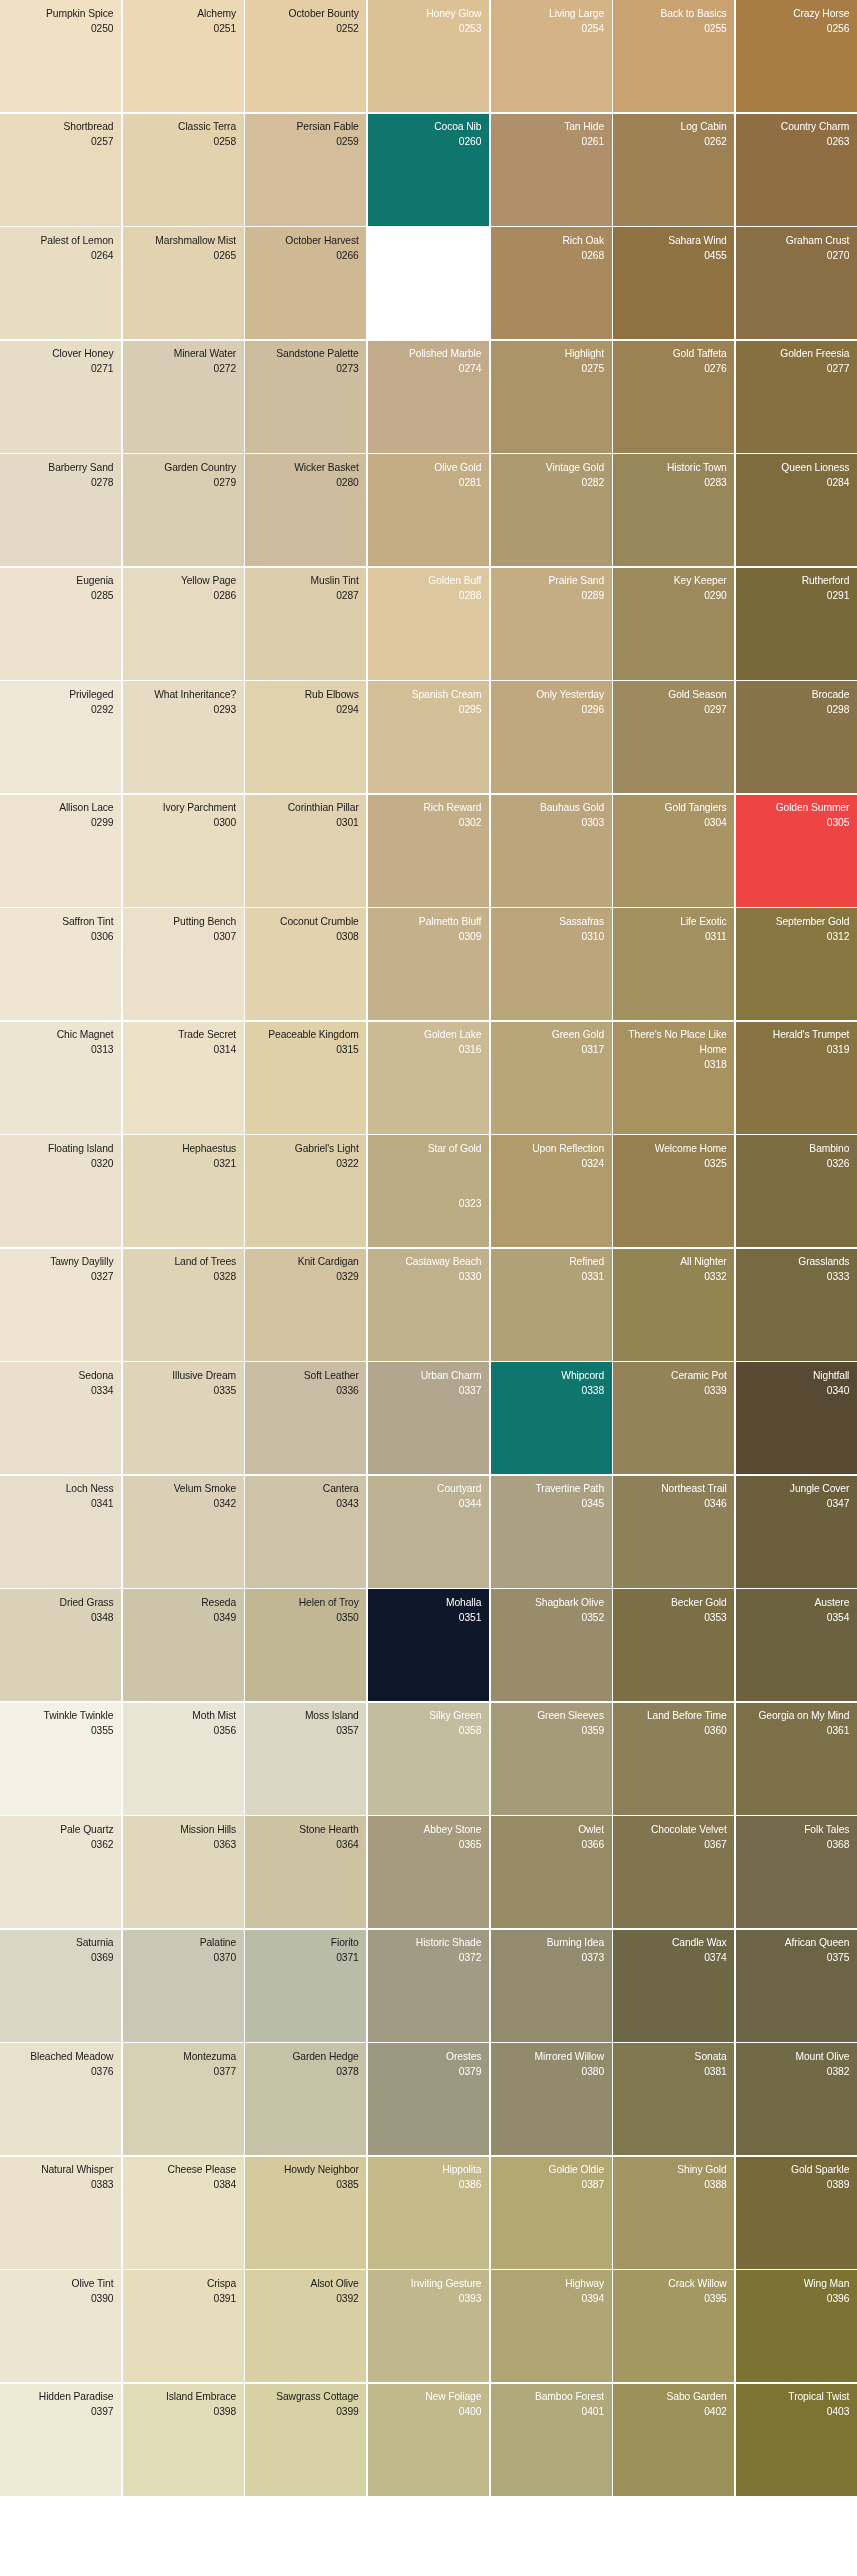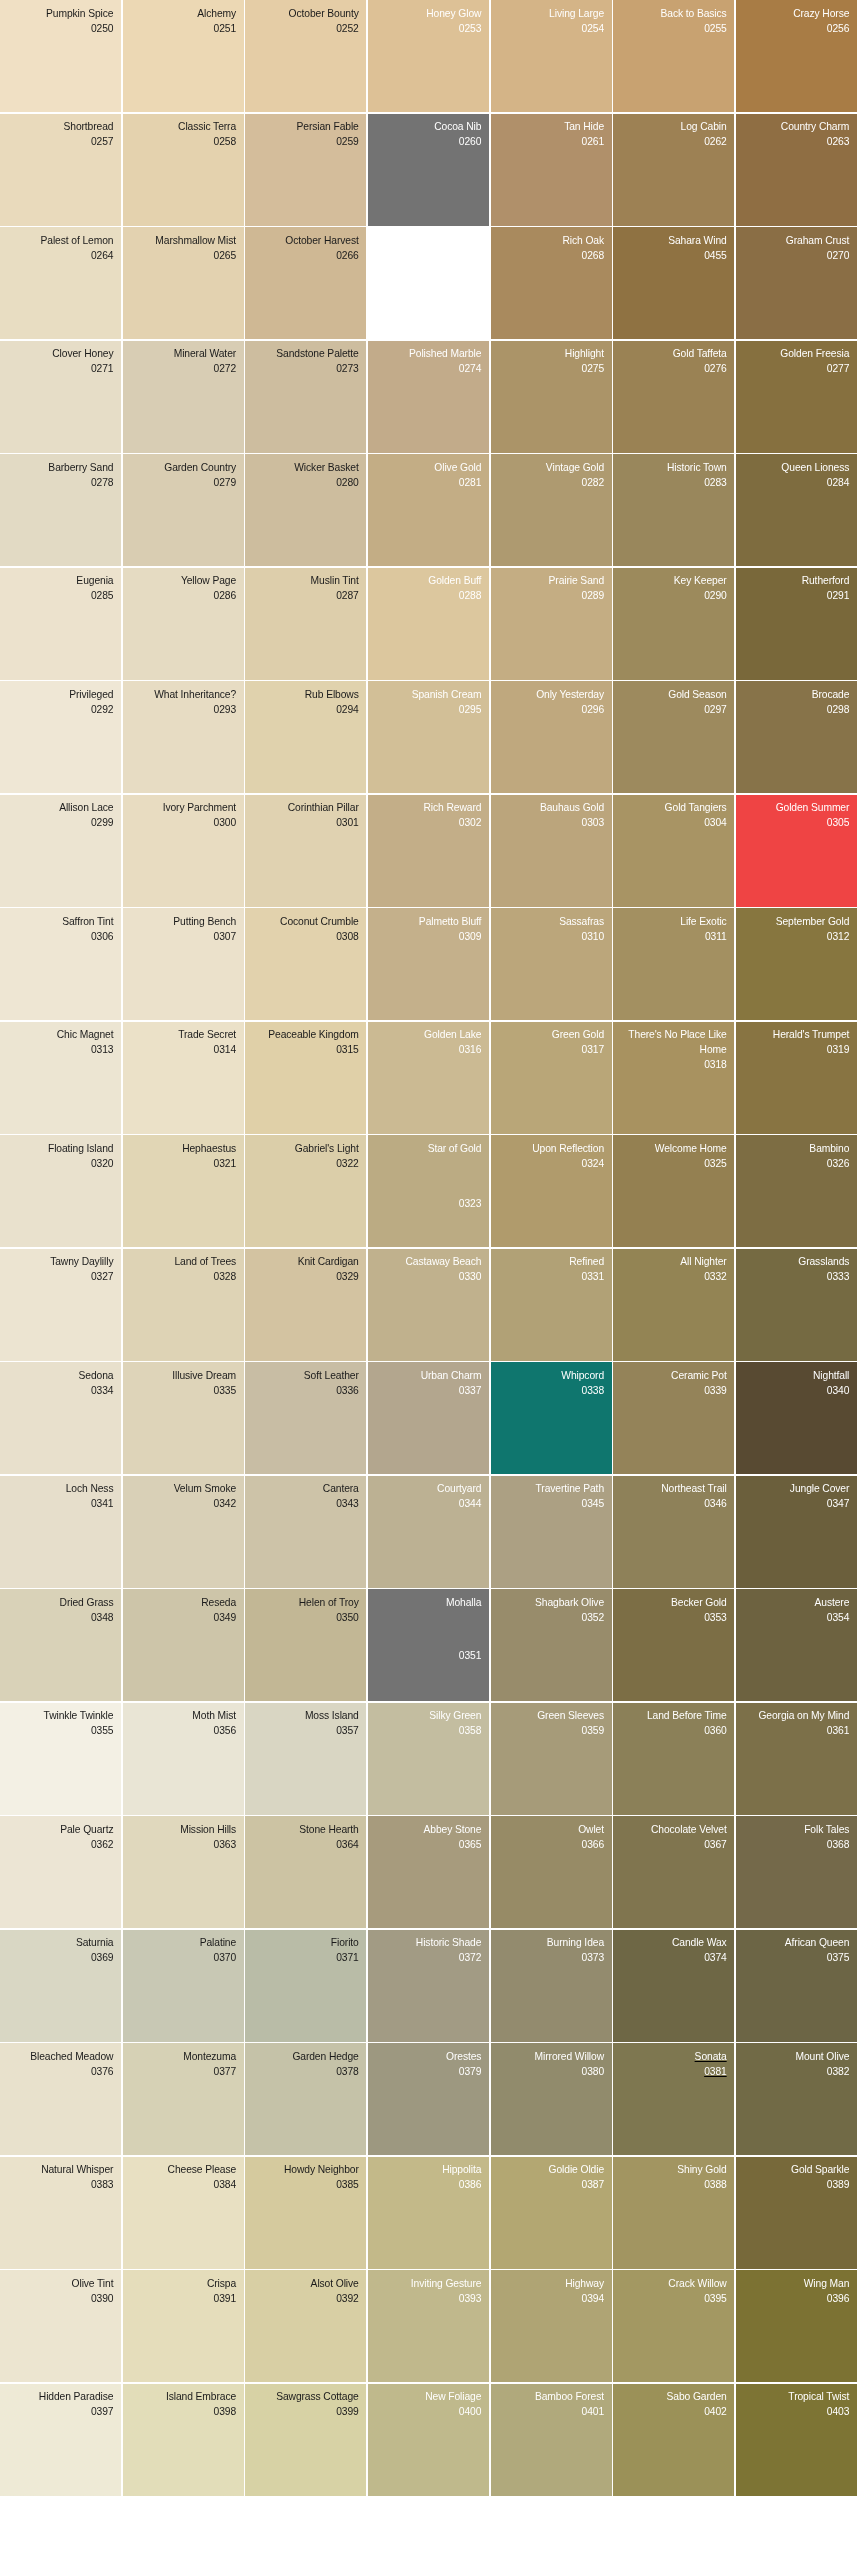--- a/index.html
+++ b/index.html
@@ -82,21 +82,21 @@
       <div class="swatch-code dark-text">0257</div>
     </div>
     <div class="swatch" style="background: rgb(228, 210, 174);">
       <div class="swatch-name dark-text">Classic Terra</div>
       <div class="swatch-code dark-text">0258</div>
     </div>
     <div class="swatch" style="background: rgb(212, 189, 155);">
       <div class="swatch-name dark-text">Persian Fable</div>
       <div class="swatch-code dark-text">0259</div>
     </div>
-    <div class="swatch" style="background: #737373;">
+    <div class="swatch" style="background: #0f766e;">
       <div class="swatch-name light-text">Cocoa Nib</div>
       <div class="swatch-code light-text">0260</div>
     </div>
     <div class="swatch" style="background: rgb(176, 144, 106);">
       <div class="swatch-name light-text">Tan Hide</div>
       <div class="swatch-code light-text">0261</div>
     </div>
     <div class="swatch" style="background: rgb(157, 129, 84);">
       <div class="swatch-name light-text">Log Cabin</div>
       <div class="swatch-code light-text">0262</div>
@@ -446,21 +446,21 @@
       <div class="swatch-code dark-text">0348</div>
     </div>
     <div class="swatch" style="background: rgb(205, 197, 169);">
       <div class="swatch-name dark-text">Reseda</div>
       <div class="swatch-code dark-text">0349</div>
     </div>
     <div class="swatch" style="background: rgb(194, 183, 149);">
       <div class="swatch-name dark-text">Helen of Troy</div>
       <div class="swatch-code dark-text">0350</div>
     </div>
-    <div class="swatch" style="background: #737373; gap: 38px;">
+    <div class="swatch" style="background: #0f172a;">
       <div class="swatch-name light-text">Mohalla</div>
       <div class="swatch-code light-text">0351</div>
     </div>
     <div class="swatch" style="background: rgb(152, 140, 107);">
       <div class="swatch-name light-text">Shagbark Olive</div>
       <div class="swatch-code light-text">0352</div>
     </div>
     <div class="swatch" style="background: rgb(124, 110, 69);">
       <div class="swatch-name light-text">Becker Gold</div>
       <div class="swatch-code light-text">0353</div>
@@ -566,21 +566,21 @@
       <div class="swatch-code dark-text">0378</div>
     </div>
     <div class="swatch" style="background: rgb(157, 152, 128);">
       <div class="swatch-name light-text">Orestes</div>
       <div class="swatch-code light-text">0379</div>
     </div>
     <div class="swatch" style="background: rgb(145, 139, 108);">
       <div class="swatch-name light-text">Mirrored Willow</div>
       <div class="swatch-code light-text">0380</div>
     </div>
-    <div class="swatch" style="background: rgb(126, 119, 80); text-decoration: underline;">
+    <div class="swatch" style="background: rgb(126, 119, 80);">
       <div class="swatch-name light-text">Sonata</div>
       <div class="swatch-code light-text">0381</div>
     </div>
     <div class="swatch" style="background: rgb(113, 106, 70);">
       <div class="swatch-name light-text">Mount Olive</div>
       <div class="swatch-code light-text">0382</div>
     </div>
     <div class="swatch" style="background: rgb(234, 226, 203);">
       <div class="swatch-name dark-text">Natural Whisper</div>
       <div class="swatch-code dark-text">0383</div>

